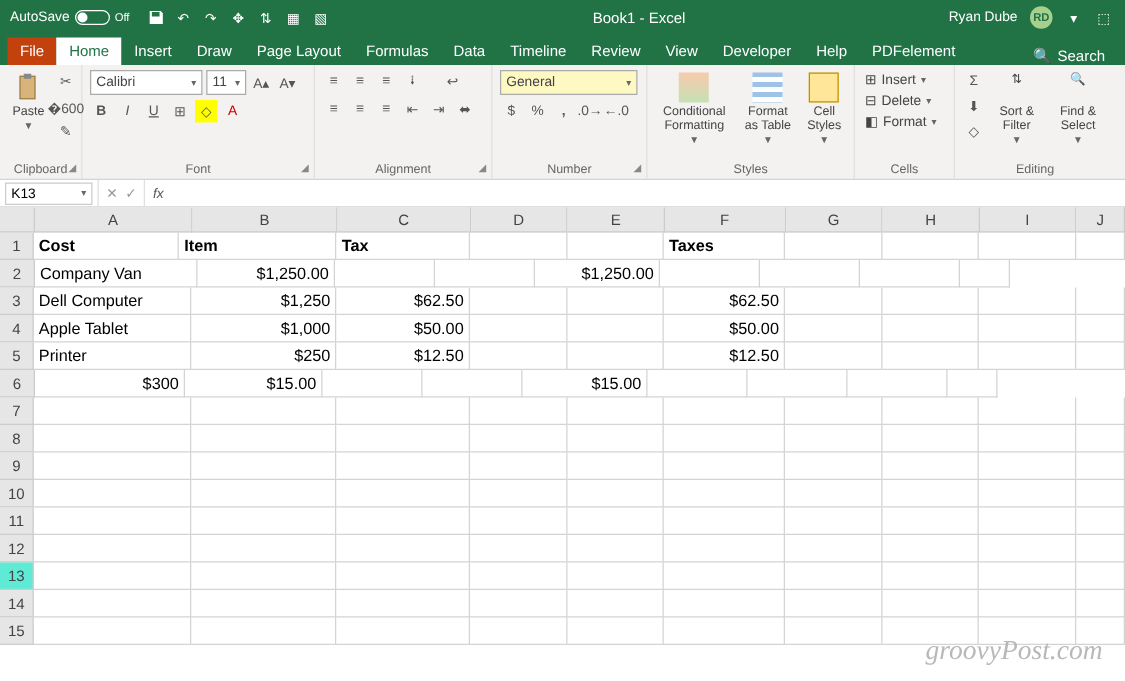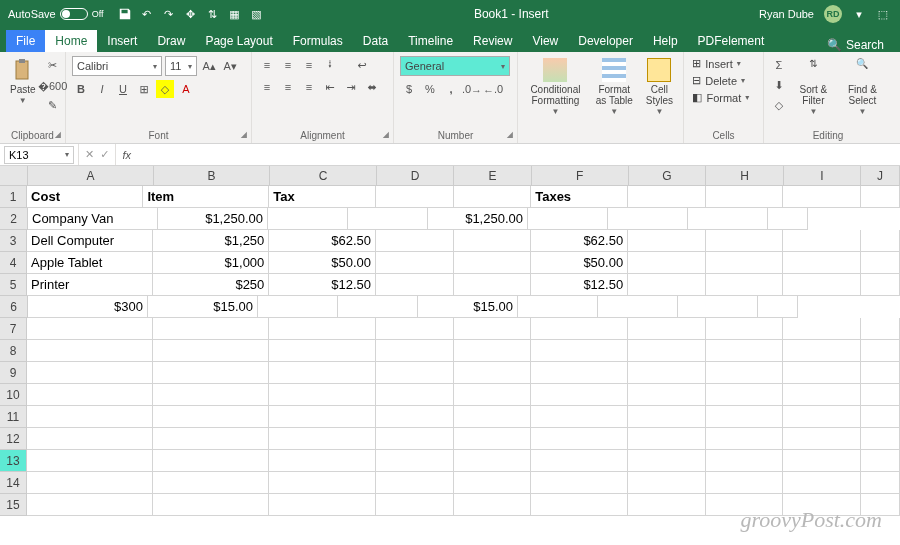--- a/index.html
+++ b/index.html
@@ -13,38 +13,38 @@
 .toggle::after { content: ""; position: absolute; width: 8px; height: 8px; background: #fff; border-radius: 50%; top: 1px; left: 1px; }
 .qat { display: flex; gap: 8px; margin-left: 10px; align-items: center; }
 .qat-icon { width: 14px; height: 14px; display: flex; align-items: center; justify-content: center; fill: #fff; color: #fff; }
 .titlebar .center { flex: 1; text-align: center; font-size: 12px; }
 .titlebar .right { display: flex; align-items: center; gap: 10px; padding-right: 10px; }
 .avatar { width: 18px; height: 18px; background: #a8d08d; border-radius: 50%; display: flex; align-items: center; justify-content: center; color: #217346; font-size: 9px; font-weight: bold; }
 
 
 .tabs { background: #217346; height: 24px; display: flex; align-items: flex-end; padding-left: 6px; font-size: 12px; color: #fff; }
 .tab { padding: 4px 10px; cursor: pointer; }
-.tab.file { background: #3b82f6; }
+.tab.file { background: #c2410c; }
 .tab.active { background: #fff; color: #217346; }
 .search-tab { margin-left: auto; padding-right: 16px; display: flex; align-items: center; gap: 4px; }
 
 
 .ribbon { background: #f3f2f1; height: 92px; border-bottom: 1px solid #d4d4d4; display: flex; font-size: 11px; color: #444; }
 .group { border-right: 1px solid #e1dfdd; padding: 4px 6px 2px; display: flex; flex-direction: column; justify-content: space-between; }
 .group-label { text-align: center; font-size: 10px; color: #666; padding-top: 2px; position: relative; }
 .group-label .launcher { position: absolute; right: -2px; bottom: 2px; font-size: 8px; color: #888; }
 .group-body { display: flex; gap: 4px; align-items: flex-start; flex: 1; }
 .big-btn { display: flex; flex-direction: column; align-items: center; gap: 2px; padding: 2px 4px; font-size: 10px; text-align: center; line-height: 1.1; }
 .big-btn svg, .big-btn .ico { width: 24px; height: 24px; }
 .small-row { display: flex; gap: 3px; align-items: center; }
 .small-btn { width: 18px; height: 18px; display: flex; align-items: center; justify-content: center; font-size: 11px; color: #555; border: 1px solid transparent; }
 .font-select { width: 90px; height: 20px; border: 1px solid #ababab; background: #fff; font-size: 11px; padding: 0 4px; display: flex; align-items: center; justify-content: space-between; }
 .size-select { width: 32px; height: 20px; border: 1px solid #ababab; background: #fff; font-size: 11px; padding: 0 4px; display: flex; align-items: center; justify-content: space-between; }
 .col-stack { display: flex; flex-direction: column; gap: 2px; }
-.num-select { width: 110px; height: 20px; border: 1px solid #ababab; background: #5eead4; font-size: 11px; padding: 0 4px; display: flex; align-items: center; justify-content: space-between; }
+.num-select { width: 110px; height: 20px; border: 1px solid #ababab; background: #fef9c3; font-size: 11px; padding: 0 4px; display: flex; align-items: center; justify-content: space-between; }
 .cell-btn { font-size: 11px; display: flex; align-items: center; gap: 4px; padding: 1px 2px; }
 
 
 .formula-bar { height: 22px; border-bottom: 1px solid #d4d4d4; display: flex; align-items: center; font-size: 11px; }
 .name-box { width: 70px; height: 18px; border: 1px solid #ccc; margin: 0 4px; padding: 0 4px; display: flex; align-items: center; justify-content: space-between; }
 .fb-btns { display: flex; gap: 6px; padding: 0 6px; border-left: 1px solid #e1dfdd; border-right: 1px solid #e1dfdd; height: 100%; align-items: center; color: #999; }
 .fb-btns span { font-size: 11px; }
 .fx { font-style: italic; color: #555; padding: 0 6px; }
 .formula-input { flex: 1; height: 18px; border: none; padding: 0 4px; }
 
@@ -81,21 +81,21 @@
           </svg>
         </span>
       <span class="qat-icon">↶</span>
       <span class="qat-icon">↷</span>
       <span class="qat-icon">✥</span>
       <span class="qat-icon">⇅</span>
       <span class="qat-icon">▦</span>
       <span class="qat-icon">▧</span>
     </div>
   </div>
-  <div class="center">Book1  -  Insert</div>
+  <div class="center">Book1  -  Excel</div>
   <div class="right">
     <span>Ryan Dube</span>
     <div class="avatar">RD</div>
     <span class="qat-icon">▾</span>
     <span class="qat-icon">⬚</span>
   </div>
 </div>
 
 <div class="tabs">
   <div class="tab file">File</div>
@@ -203,20 +203,21 @@
           <div class="ico" style="background:repeating-linear-gradient(#9dc3e6 0 4px,#fff 4px 8px)"></div>
           <span>Format as Table</span>
           <span class="caret">▼</span>
         </div>
       <div class="big-btn">
           <div class="ico" style="background:#ffe699;border:1px solid #bf9000"></div>
           <span>Cell Styles</span>
           <span class="caret">▼</span>
         </div>
     </div>
+    <div class="group-label"><span>Styles</span></div>
   </div>
 
   <div class="group" style="width:80px">
     <div class="group-body col-stack" style="gap:2px">
       <div class="cell-btn">
           <span>⊞</span>
           <span>Insert</span>
           <span class="caret">▾</span>
         </div>
       <div class="cell-btn">

